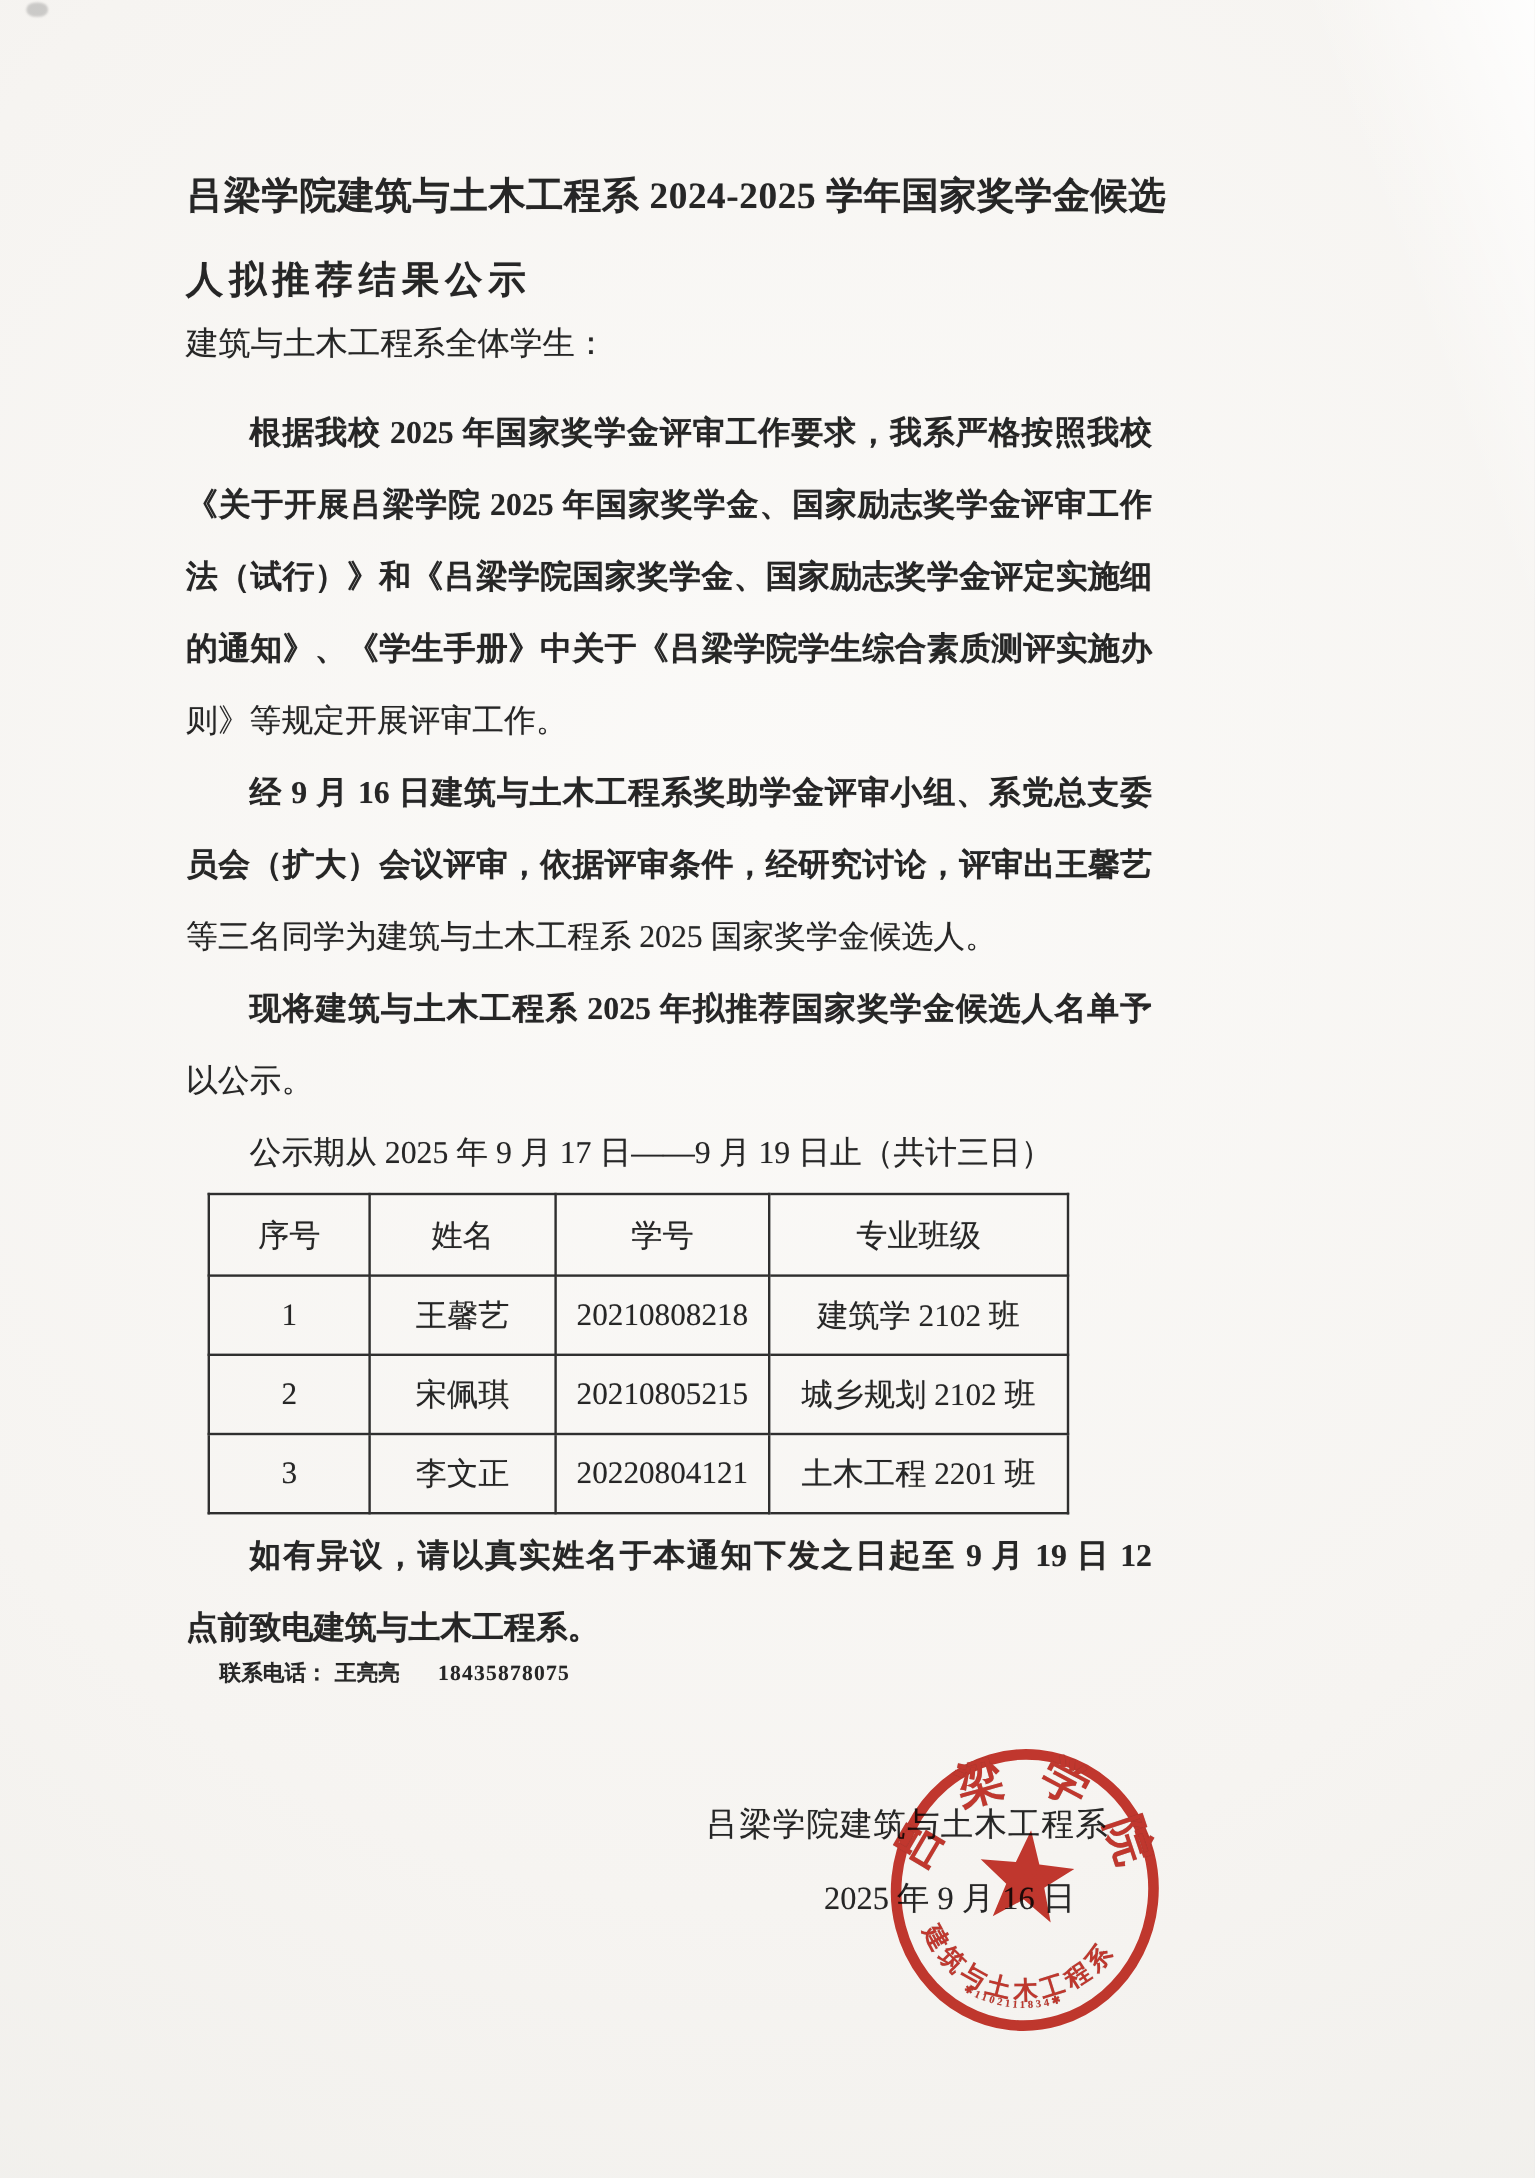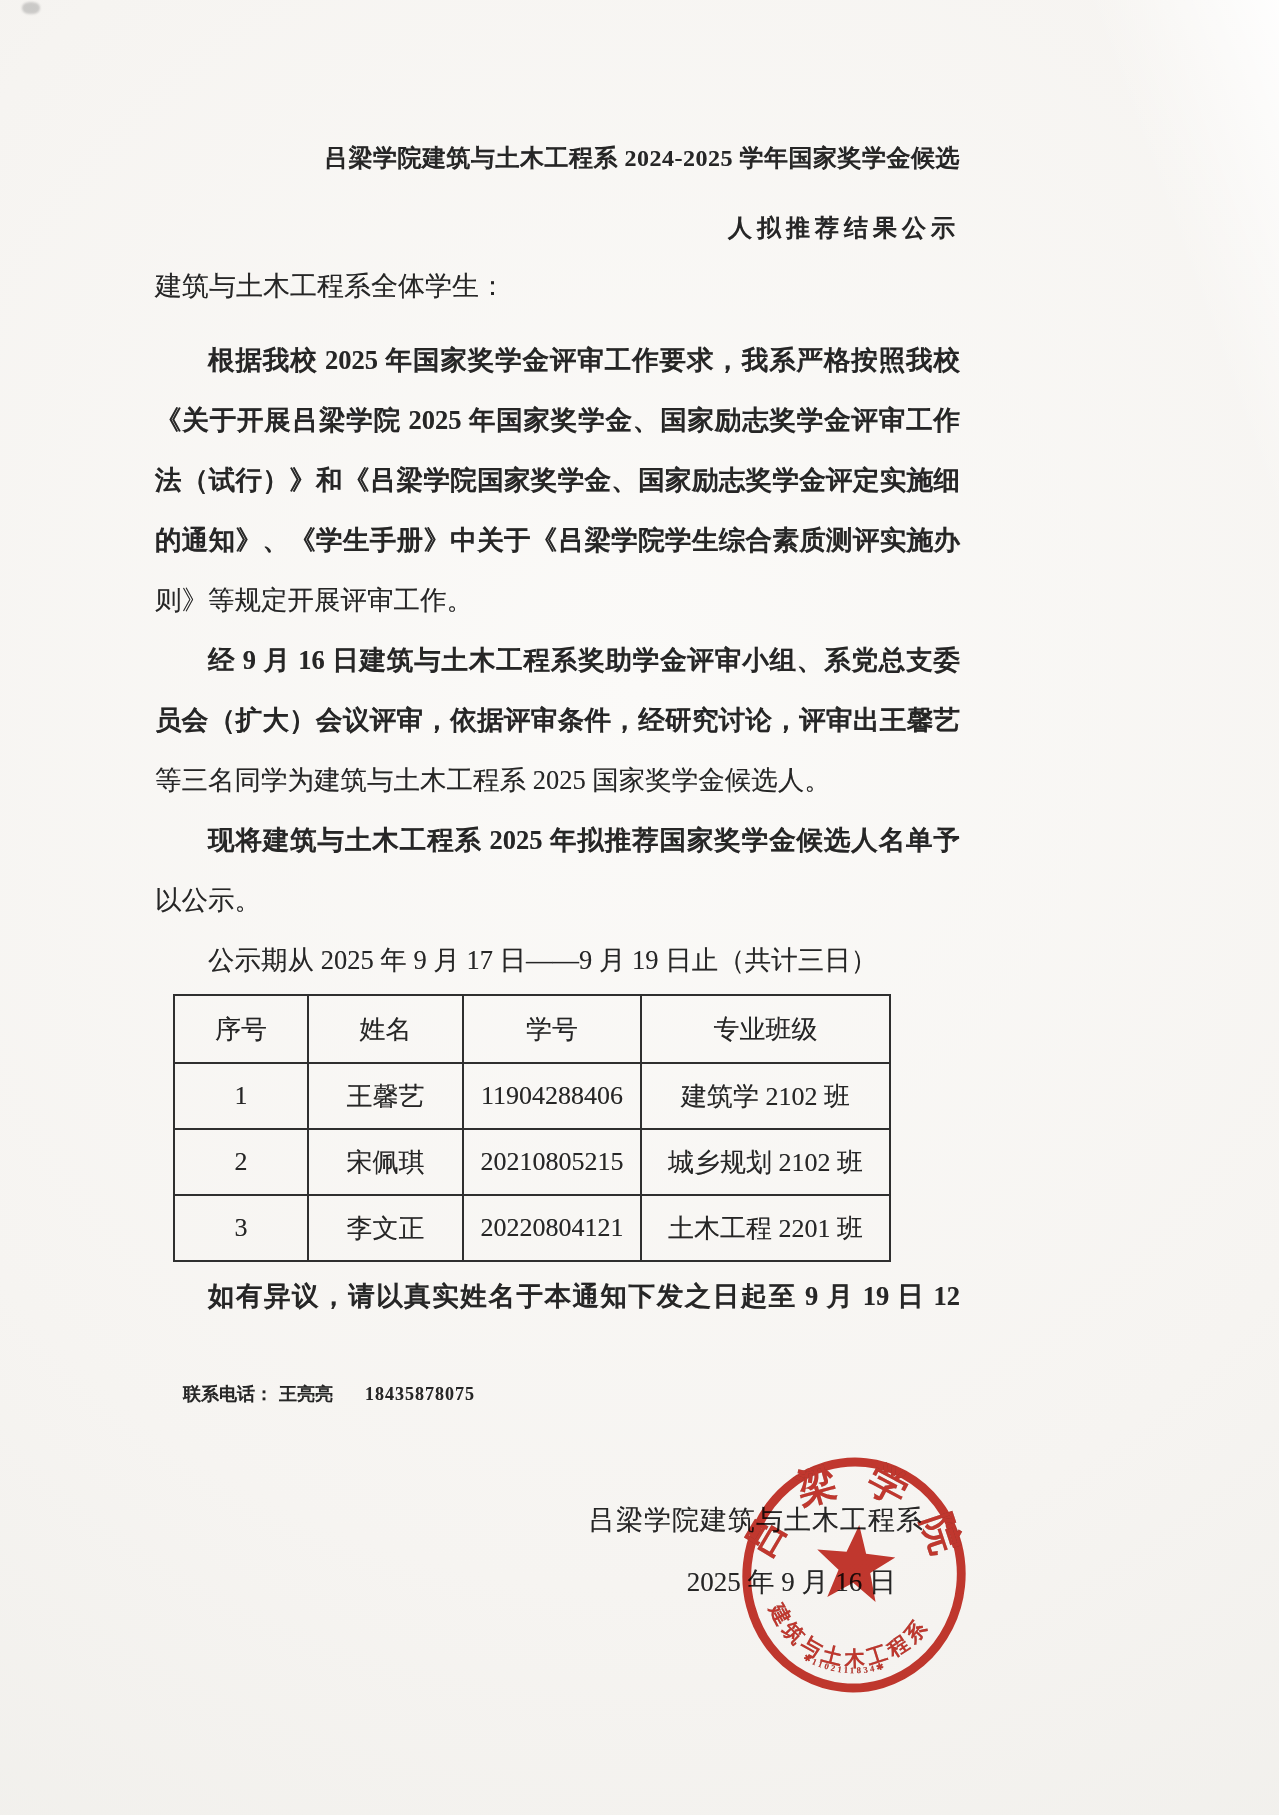--- a/index.html
+++ b/index.html
@@ -13,22 +13,22 @@
     background:
       linear-gradient(250deg, rgba(255,255,255,.9) 0%, rgba(255,255,255,0) 10%),
       radial-gradient(120% 90% at 50% 38%, #fbfaf8 0%, #f6f4f1 55%, #eeede9 100%);
     font-family:"Liberation Serif","DejaVu Serif",serif;
     color:var(--ink);
     text-shadow:0 0 .6px rgba(40,40,40,.38);
   }
   .smudge{position:absolute;left:22px;top:2px;width:18px;height:12px;background:#7d7d7d;
     opacity:.35;border-radius:45%;filter:blur(1px);}
   .content{position:absolute;left:155px;top:0;width:805px;height:1815px;}
-  .title{position:absolute;width:100%;text-align:right;font-weight:700;
-    font-size:24px;white-space:nowrap;}
+  .title{position:absolute;width:100%;text-align:left;font-weight:700;
+    font-size:31px;white-space:nowrap;}
   .t1{top:142px;letter-spacing:.5px;}
   .t2{top:212px;letter-spacing:5px;}
   .salutation{position:absolute;top:268px;font-size:27px;}
   .lines{position:absolute;width:100%;}
   #bodyLines{top:330px;}
   .line{font-size:26.5px;line-height:60px;}
   .line.fill{text-align:justify;text-align-last:justify;text-justify:inter-character;font-weight:bold;}
   .line.ind{text-indent:53px;}
   .ctable{position:absolute;top:994px;left:18px;width:718px;border-collapse:collapse;
     font-size:26px;table-layout:fixed;}
@@ -86,40 +86,41 @@
             <th class="c0">序号</th>
             <th class="c1">姓名</th>
             <th class="c2">学号</th>
             <th class="c3">专业班级</th>
           </tr>
       </thead>
       <tbody id="tbodyRows">
           <tr>
             <td class="c0">1</td>
             <td class="c1">王馨艺</td>
-            <td class="c2">11904288406</td>
+            <td class="c2">20210808218</td>
             <td class="c3">建筑学 2102 班</td>
           </tr>
           <tr>
             <td class="c0">2</td>
             <td class="c1">宋佩琪</td>
             <td class="c2">20210805215</td>
             <td class="c3">城乡规划 2102 班</td>
           </tr>
           <tr>
             <td class="c0">3</td>
             <td class="c1">李文正</td>
             <td class="c2">20220804121</td>
             <td class="c3">土木工程 2201 班</td>
           </tr>
         </tbody>
     </table>
 
     <div class="lines" id="closingLines">
         <div class="line fill ind closing-line">如有异议，请以真实姓名于本通知下发之日起至 9 月 19 日 12</div>
+        <div class="line closing-line">点前致电建筑与土木工程系。</div>
       </div>
 
     <div class="contact c1">
       <span>联系电话：</span><span class="pname">王亮亮</span><span class="phone">18435878075</span>
     </div>
 
     <div class="sig">吕梁学院建筑与土木工程系</div>
     <div class="docdate">2025 年 9 月 16 日</div>
   </div>
 

